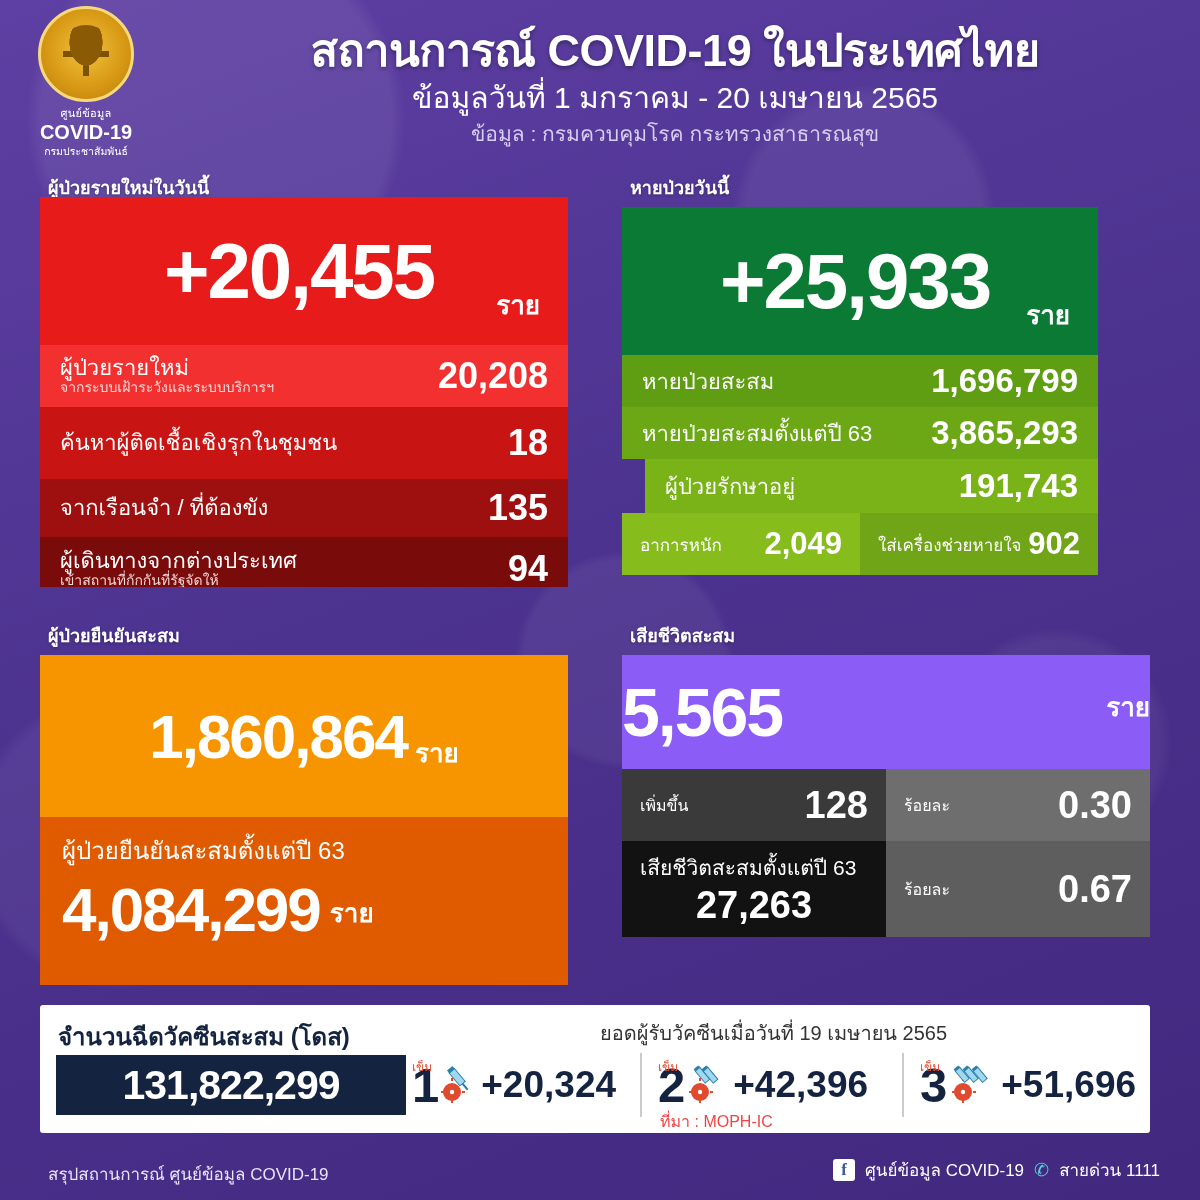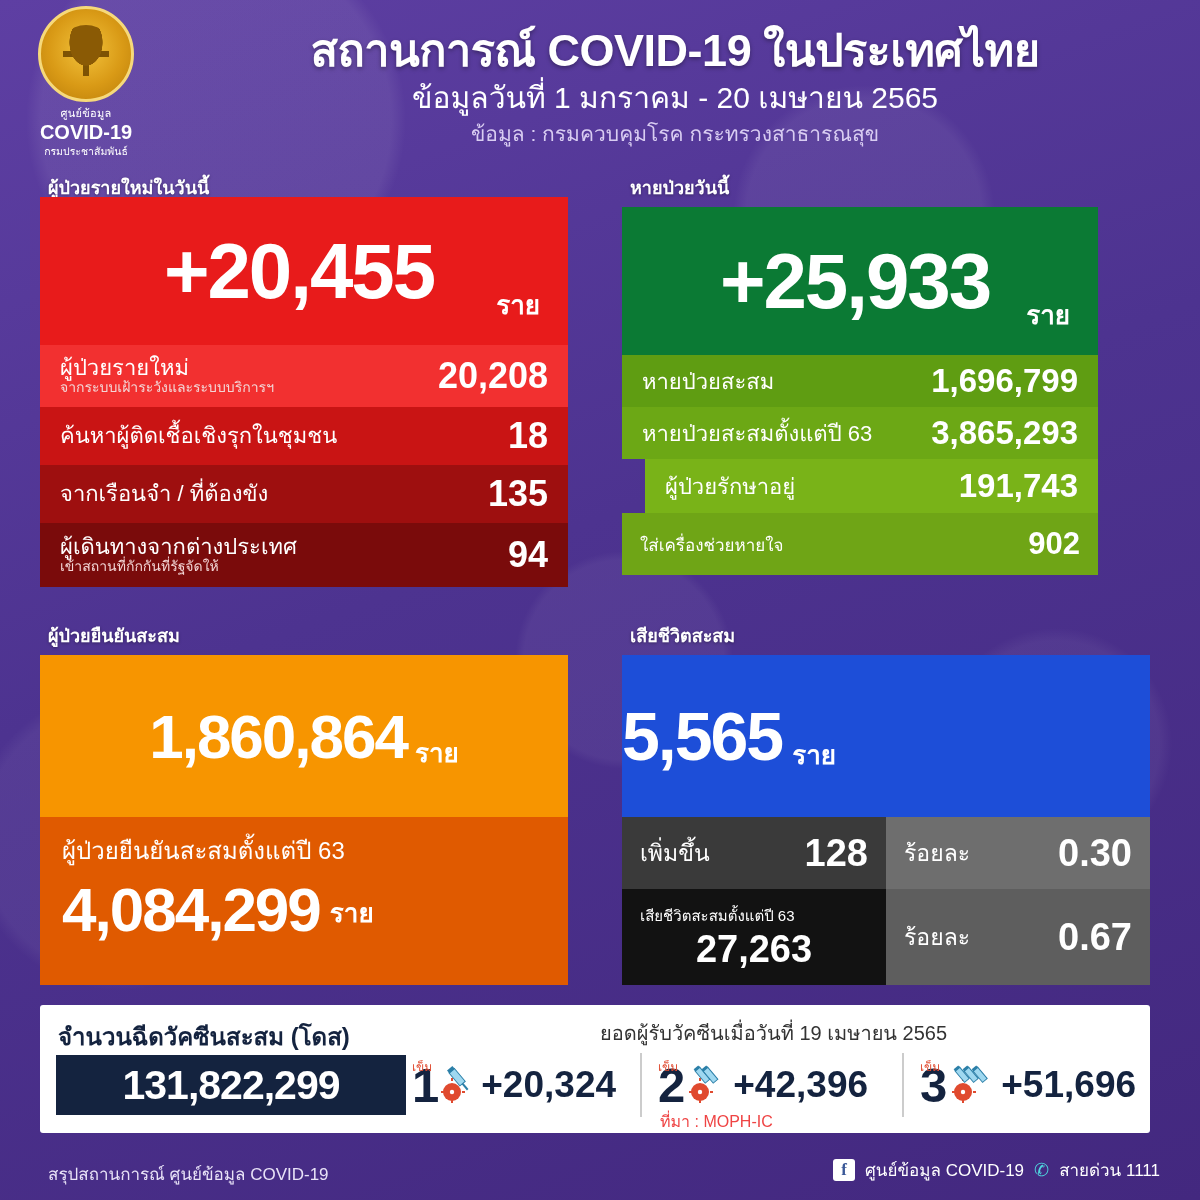--- a/index.html
+++ b/index.html
@@ -87,21 +87,21 @@
   .nc-top .unit { position: absolute; right: 28px; bottom: 20px; }
   .row {
     display: flex; align-items: center; position: relative;
     padding: 0 20px; color: #fff;
   }
   .row .lbl { flex: 1; }
   .row .lbl .l1 { font-size: 22px; line-height: 1.1; }
   .row .lbl .l2 { font-size: 14px; color: #f3d6d6; line-height: 1.1; }
   .row .val { font-size: 36px; font-weight: bold; }
   .nc-r1 { height: 62px; background: #f23030; }
-  .nc-r2 { height: 58px; background: #c91414; }
+  .nc-r2 { height: 72px; background: #c91414; }
   .nc-r3 { height: 58px; background: #9e0f0f; }
   .nc-r4 { height: 64px; background: #7a0b0b; }
 
   
   #recovered { left: 622px; top: 207px; width: 476px; height: 390px; }
   .rc-top {
     height: 148px; background: #0b7a34; position: relative;
     display: flex; align-items: center; justify-content: center;
   }
   .rc-top .big-num { font-size: 78px; margin-left: -10px; }
@@ -131,37 +131,37 @@
   .cu-top .unit { font-size: 26px; margin-left: 8px; align-self: flex-end; margin-bottom: 44px; }
   .cu-bot { height: 215px; background: #e05a00; padding: 14px 22px 16px; }
   .cu-bot .lbl { color: #fff; font-size: 24px; }
   .cu-bot .numline { display: flex; align-items: flex-end; margin-top: 4px; }
   .cu-bot .big-num { font-size: 62px; }
   .cu-bot .unit { font-size: 26px; margin-left: 10px; margin-bottom: 12px; }
 
   
   #deaths { left: 622px; top: 655px; width: 528px; height: 330px; }
   .de-top {
-    height: 162px; background: #1d4ed8; display: flex; align-items: center;
-    justify-content: flex-start;
+    height: 114px; background: #8b5cf6; display: flex; align-items: center;
+    justify-content: space-between;
   }
   .de-top .big-num { font-size: 68px; }
   .de-top .unit { font-size: 26px; margin-left: 10px; align-self: flex-end; margin-bottom: 42px; }
   .de-grid { display: flex; flex-wrap: wrap; height: 168px; }
   .de-cell {
     display: flex; align-items: center; justify-content: space-between;
     color: #fff; padding: 0 18px;
   }
   .de-c1 { width: 264px; height: 72px; background: #3a3a3a; }
   .de-c2 { width: 264px; height: 72px; background: #6e6e6e; }
   .de-c3 { width: 264px; height: 96px; background: #121212; flex-direction: column; align-items: flex-start; justify-content: center; }
   .de-c4 { width: 264px; height: 96px; background: #5e5e5e; }
-  .de-lbl { font-size: 23px; }
+  .de-lbl { font-size: 16px; }
   .de-val { font-size: 38px; font-weight: bold; }
-  .de-c3 .de-lbl { font-size: 15px; }
+  .de-c3 .de-lbl { font-size: 21px; }
   .de-c3 .de-val { font-size: 38px; align-self: center; }
 
   
   #vaccine {
     position: absolute; left: 40px; top: 1005px; width: 1110px; height: 128px;
     background: #fff; border-radius: 3px;
   }
   .vx-left-title {
     position: absolute; left: 18px; top: 12px; font-size: 24px; font-weight: bold; color: #14233f;
   }
@@ -271,20 +271,24 @@
     </div>
     <div class="row rc-row rc-r2">
       <div class="lbl">หายป่วยสะสมตั้งแต่ปี 63</div>
       <div class="val">3,865,293</div>
     </div>
     <div class="row rc-row rc-r3">
       <div class="lbl">ผู้ป่วยรักษาอยู่</div>
       <div class="val">191,743</div>
     </div>
     <div class="rc-split">
+      <div class="a">
+        <span class="s-lbl">อาการหนัก</span>
+        <span class="s-val">2,049</span>
+      </div>
       <div class="b">
         <span class="s-lbl">ใส่เครื่องช่วยหายใจ</span>
         <span class="s-val">902</span>
       </div>
     </div>
   </div>
 
   <div class="sec-label" style="left:48px; top:621px;">ผู้ป่วยยืนยันสะสม</div>
   <div class="panel" id="cumulative">
     <div class="cu-top">

